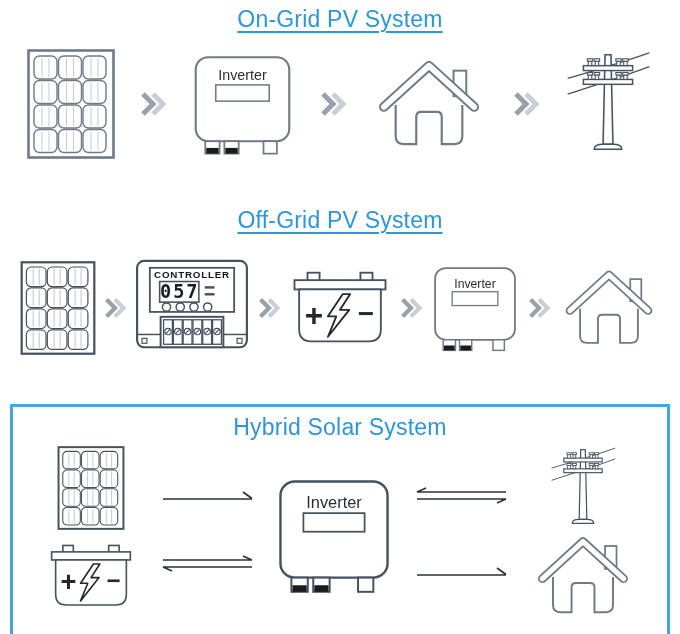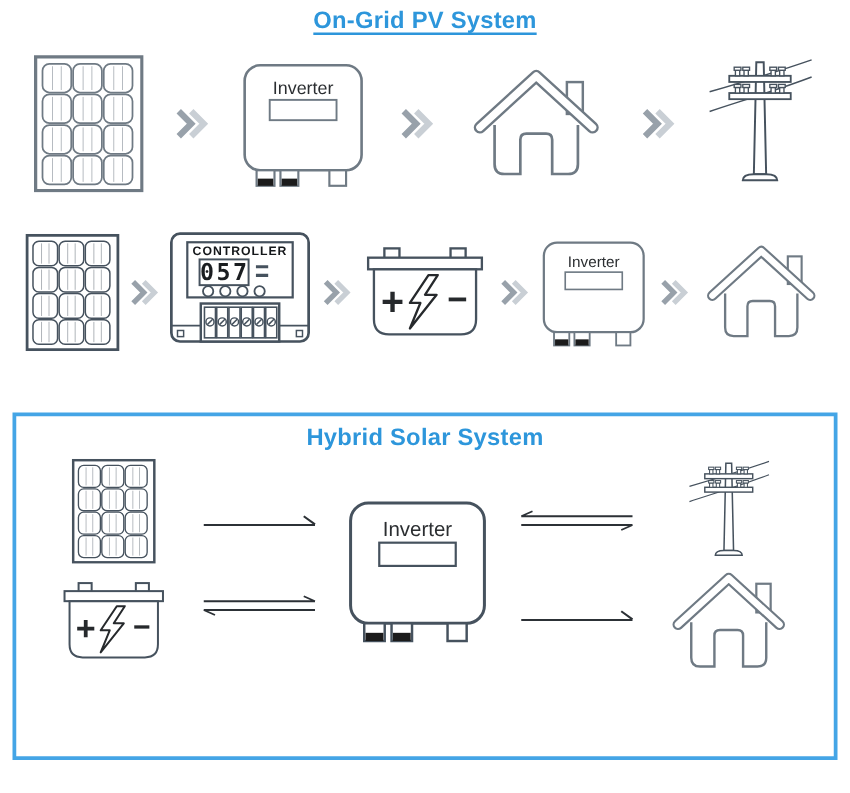--- a/index.html
+++ b/index.html
@@ -1,20 +1,20 @@
 <!DOCTYPE html>
 <html style="--title_blue: #2D96DB; --box_border_blue: #44A5E6; --outline_gray: #6F7A84; --outline_dark: #46525E; --chev1: #98A1AA; --chev2: #C9CFD5; --arrow_dark: #2C3136; --label_dark: #2B2E31; --sign_dark: #26292C; --connector_black: #1B1B1B;"><head>
 <meta charset="utf-8">
 <style>
   *{box-sizing:border-box;margin:0;padding:0}
   html,body{background:#fff}
   body{width:680px;height:634px;font-family:"Liberation Sans",sans-serif}
   .canvas{position:relative;width:680px;height:634px;background:#fff;overflow:hidden}
 
-  .sys-title{text-align:center;font-size:19px;font-weight:bold;color:var(--title_blue,#2d96db);letter-spacing:.2px}
+  .sys-title{text-align:center;font-size:23px;font-weight:normal;color:var(--title_blue,#2d96db);letter-spacing:.2px}
   .sys-title.underlined{text-decoration:underline;text-decoration-thickness:2px;text-underline-offset:4px}
 
   .icon-row{display:flex;align-items:center;justify-content:space-between}
   .row1{margin-top:10px;padding:0 27px;height:122px}
   .row2{margin-top:22px;padding:0 20px;height:104px}
   .sec2-title{margin-top:42px}
 
   .hybrid-box{margin:44px 10px 0;height:278px;border:3px solid var(--box_border_blue,#44a5e6);background:#fff}
   .hybrid-title{margin-top:7px}
   .hybrid-content{display:flex;justify-content:space-between;padding:0 28px;margin-top:3px;height:182px}
@@ -178,20 +178,21 @@
       <svg width="28" height="26" viewBox="0 0 28 26">
           <use href="#chev"></use>
         </svg>
       <svg class="ic-dark" width="90" height="118" viewBox="0 0 90 120">
           <use href="#pole-shape"></use>
         </svg>
     </div>
   </section>
 
   <section>
+    <h2 class="sys-title underlined sec2-title">Off-Grid PV System</h2>
     <div class="icon-row row2">
       <svg class="ic-dark" width="76" height="94" viewBox="0 0 88 110">
           <use href="#pv-panel"></use>
         </svg>
       <svg width="24" height="22" viewBox="0 0 28 26">
           <use href="#chev"></use>
         </svg>
       <svg class="ic-dark" width="116" height="100" viewBox="0 0 118 102">
         <use href="#controller-body"></use>
         <text class="ctrl-label" x="59" y="20.5">CONTROLLER</text>

